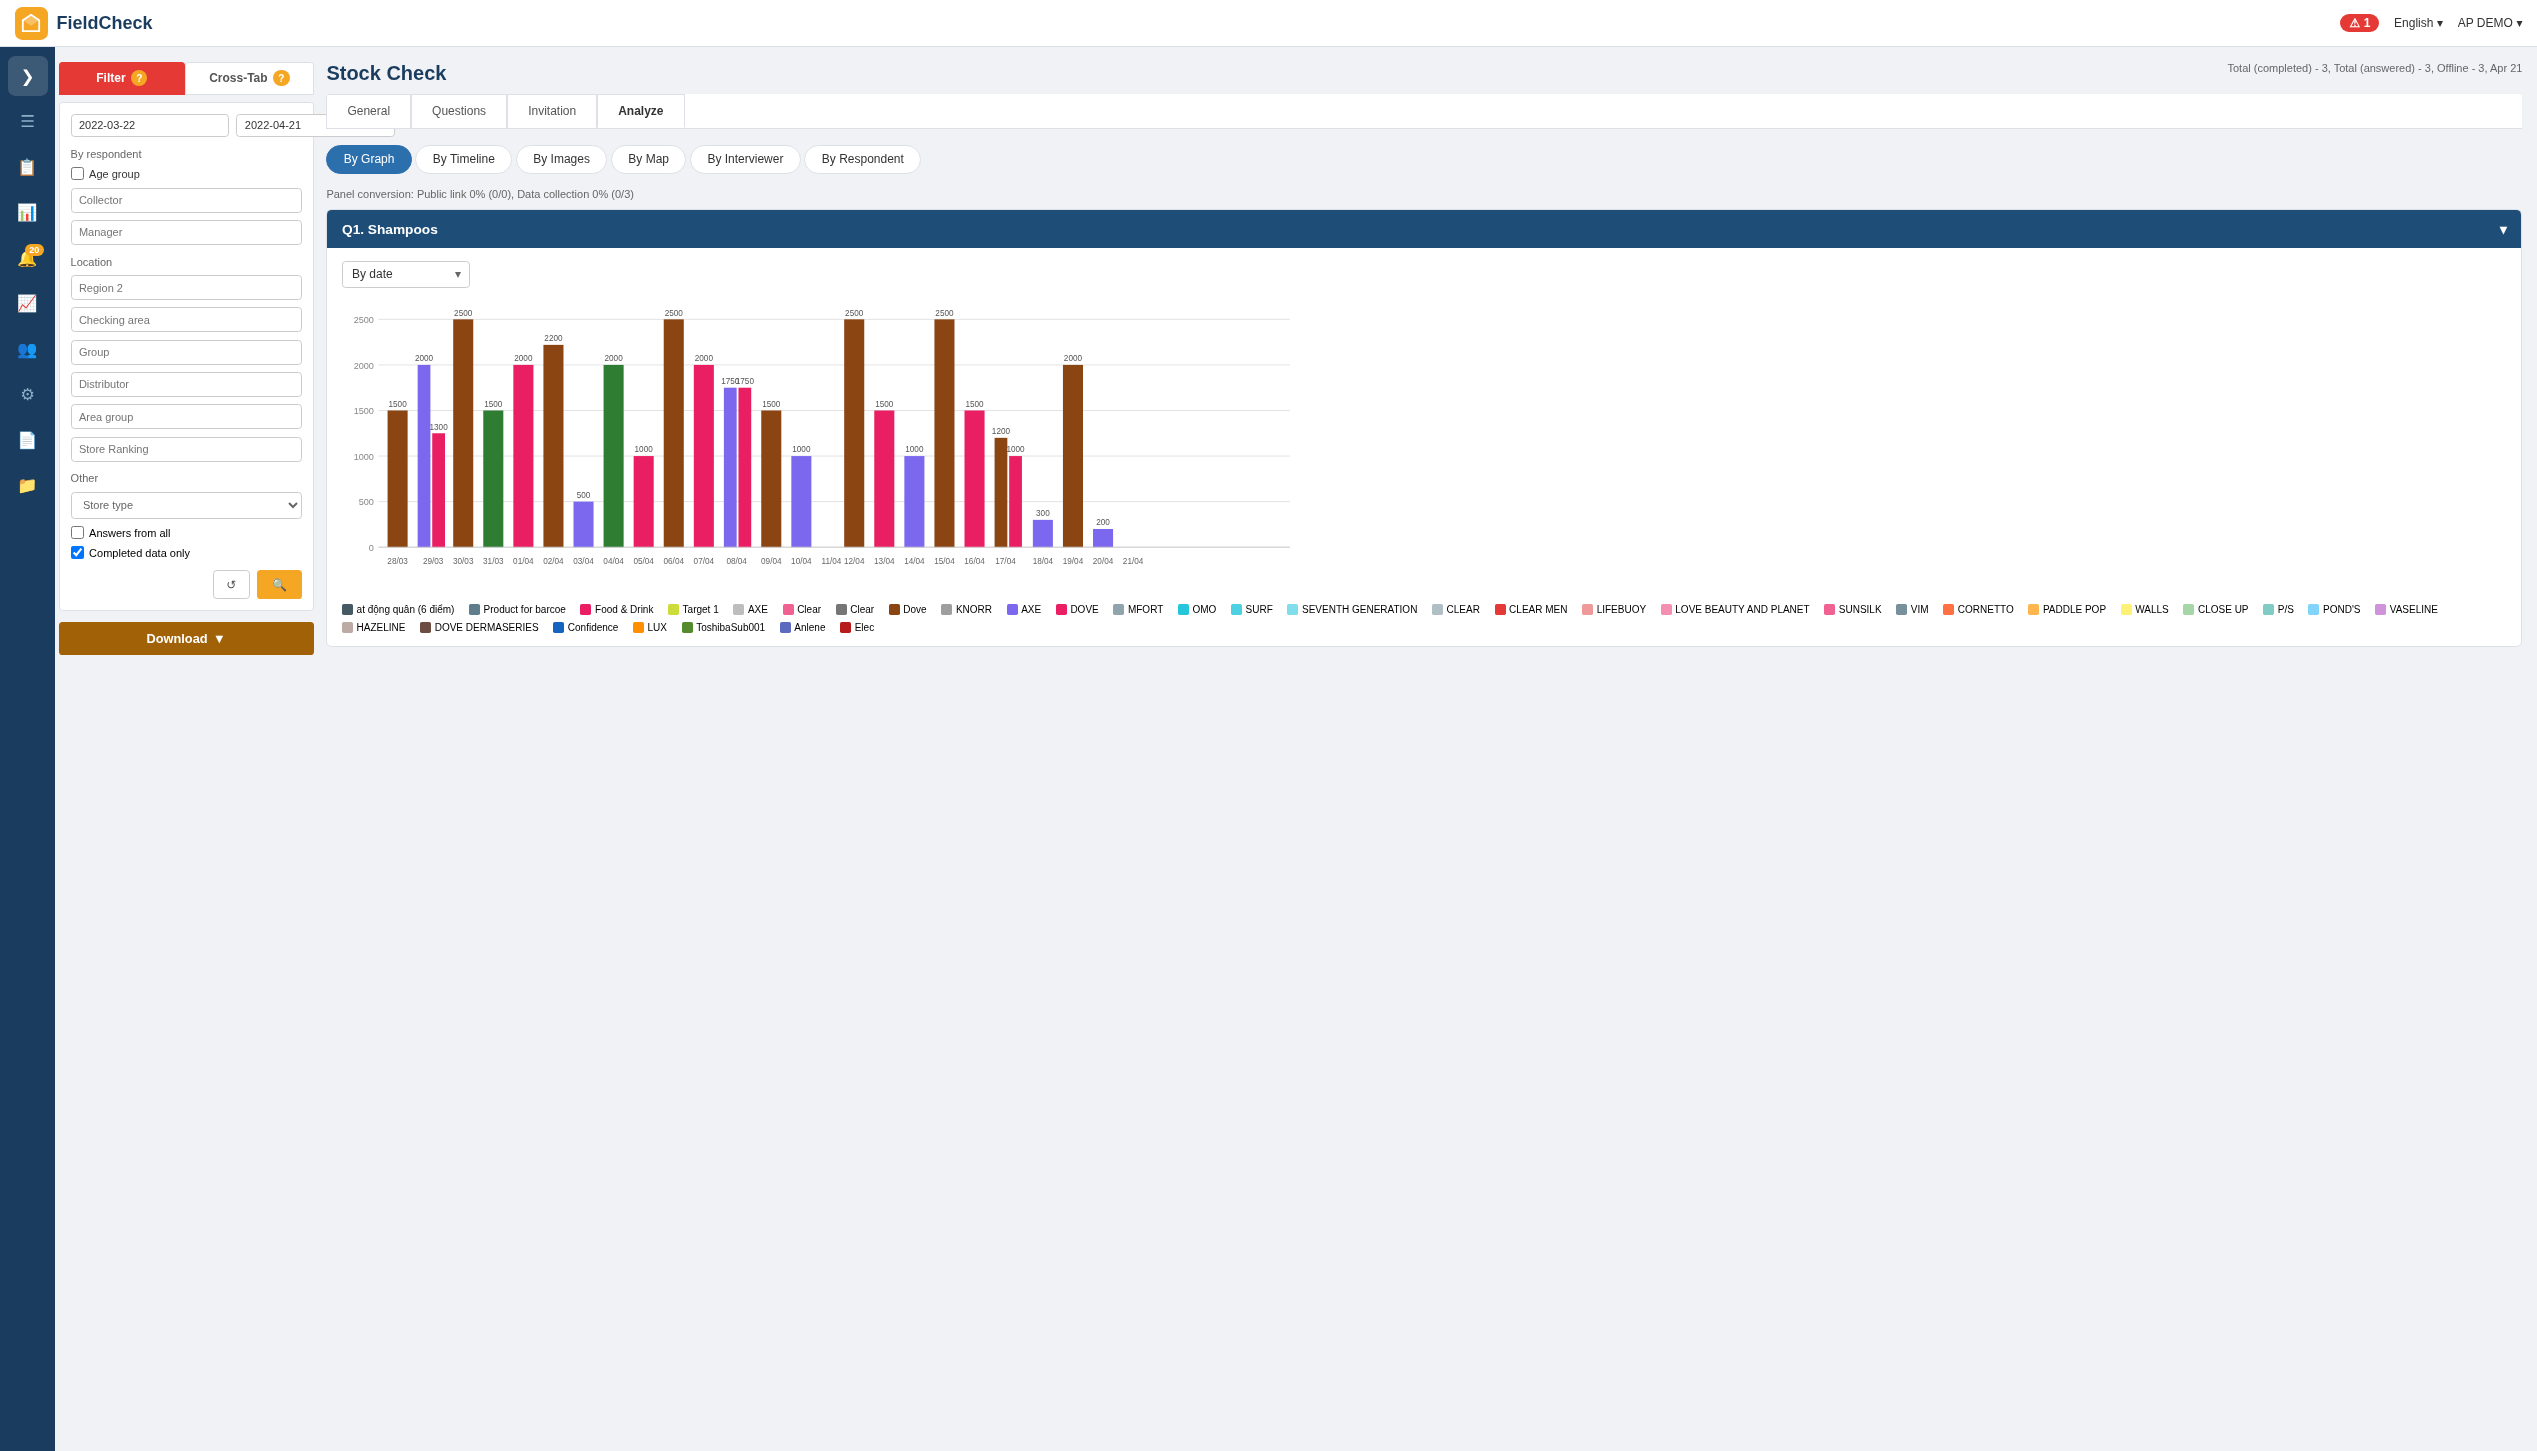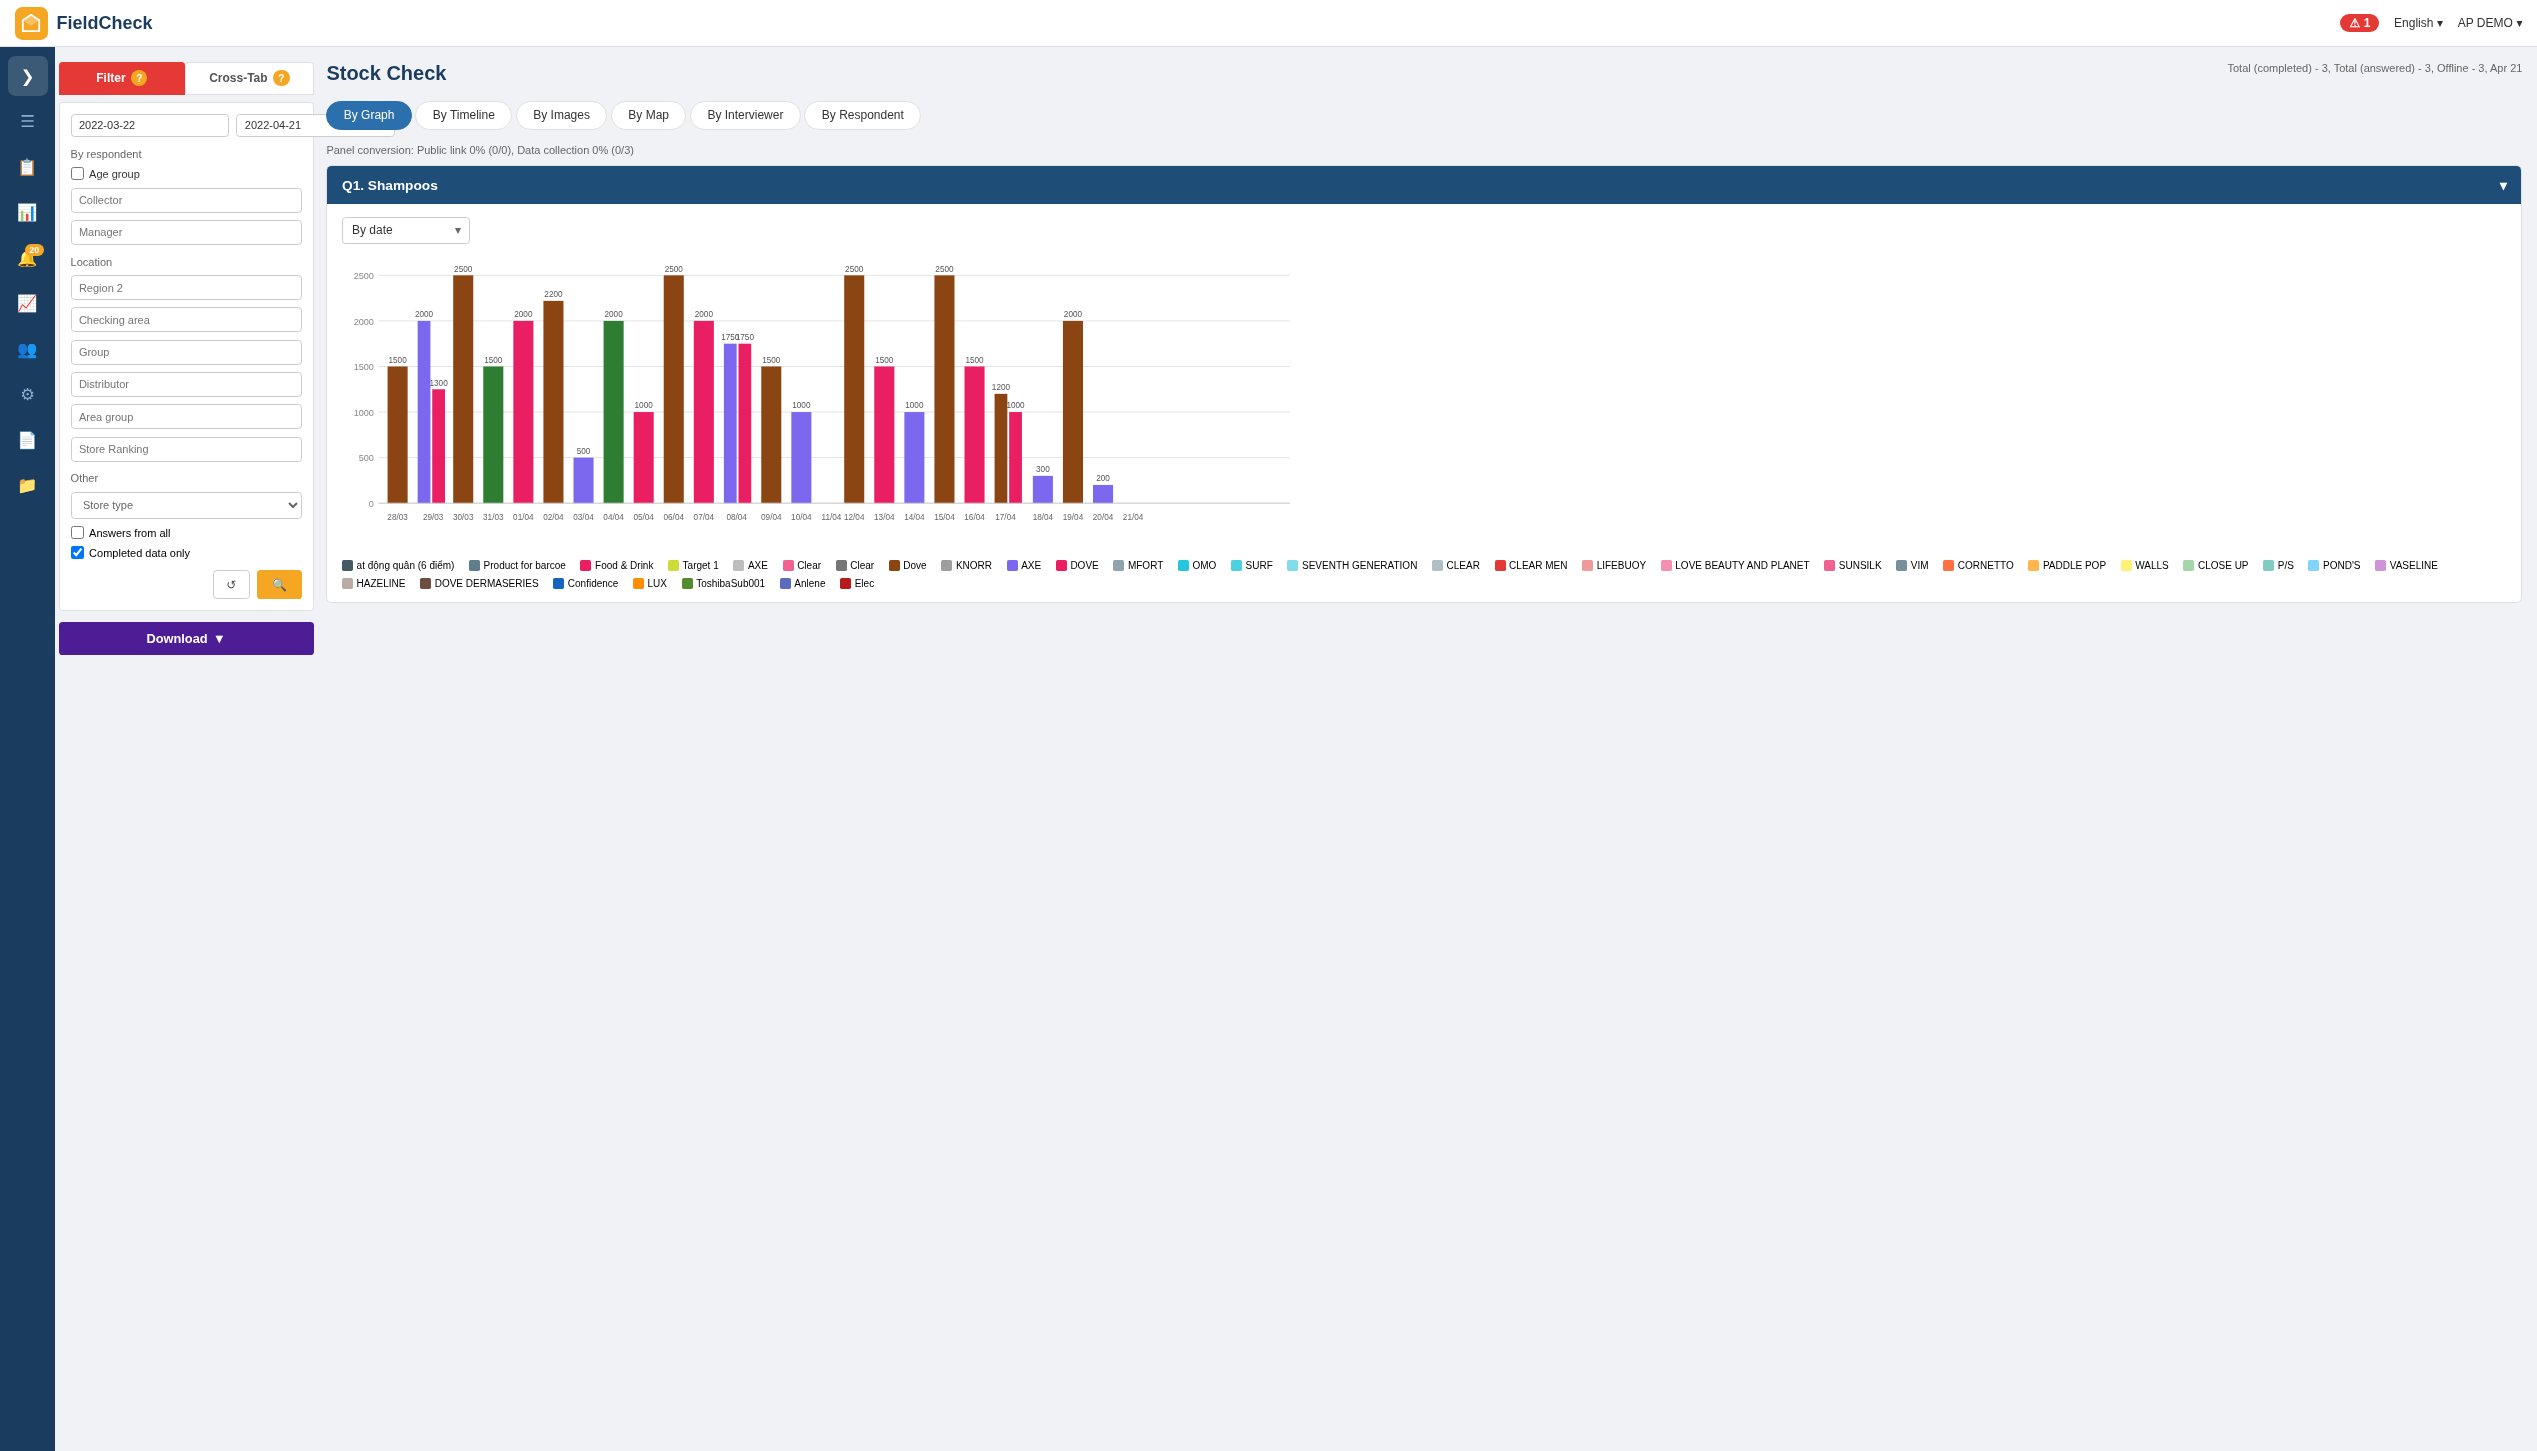--- a/index.html
+++ b/index.html
@@ -88,21 +88,21 @@
     .checkbox-answers { display: flex; align-items: center; gap: 5.5px; font-size: 11px; }
     .checkbox-completed { display: flex; align-items: center; gap: 5.5px; font-size: 11px; }
     .action-buttons { display: flex; gap: 7.3px; justify-content: flex-end; margin-top: 3.6px; }
     .btn-reset {
       background: #fff; border: 0.9px solid #ccc; border-radius: 3.6px; padding: 6.4px 12.8px; cursor: pointer; font-size: 12px; color: #555;
     }
     .btn-search {
       background: #f5a623; border: none; border-radius: 3.6px; padding: 6.4px 14.6px; cursor: pointer; font-size: 12px; color: #fff;
     }
     .download-btn {
-      background: #4c1d95; color: #fff; border: none; border-radius: 3.6px; padding: 9px;
+      background: #a16207; color: #fff; border: none; border-radius: 3.6px; padding: 9px;
       cursor: pointer; font-size: 12.8px; font-weight: 600; width: 100%; margin-top: 3.6px;
       display: flex; align-items: center; justify-content: center; gap: 5.5px;
     }
 
     
     .right-panel { flex: 1; display: flex; flex-direction: column; gap: 9px; }
     .right-header { display: flex; justify-content: space-between; align-items: flex-start; }
     .page-title { font-size: 20px; font-weight: bold; color: #1a3c5e; }
     .total-info { font-size: 11px; color: #666; text-align: right; }
 
@@ -284,20 +284,34 @@
       <span>▼</span>
     </button>
   </div>
 
   <div class="right-panel">
     <div class="right-header">
       <h1 class="page-title">Stock Check</h1>
       <div class="total-info">Total (completed) - 3, Total (answered) - 3, Offline - 3, Apr 21</div>
     </div>
 
+    <div class="main-tabs">
+      <button class="main-tab">
+        <span>General</span>
+      </button>
+      <button class="main-tab">
+        <span>Questions</span>
+      </button>
+      <button class="main-tab">
+        <span>Invitation</span>
+      </button>
+      <button class="main-tab active">
+        <span>Analyze</span>
+      </button>
+    </div>
 
     <div class="sub-tabs">
       <button class="sub-tab active">
         <span>By Graph</span>
       </button>
       <button class="sub-tab">
         <span>By Timeline</span>
       </button>
       <button class="sub-tab">
         <span>By Images</span>

